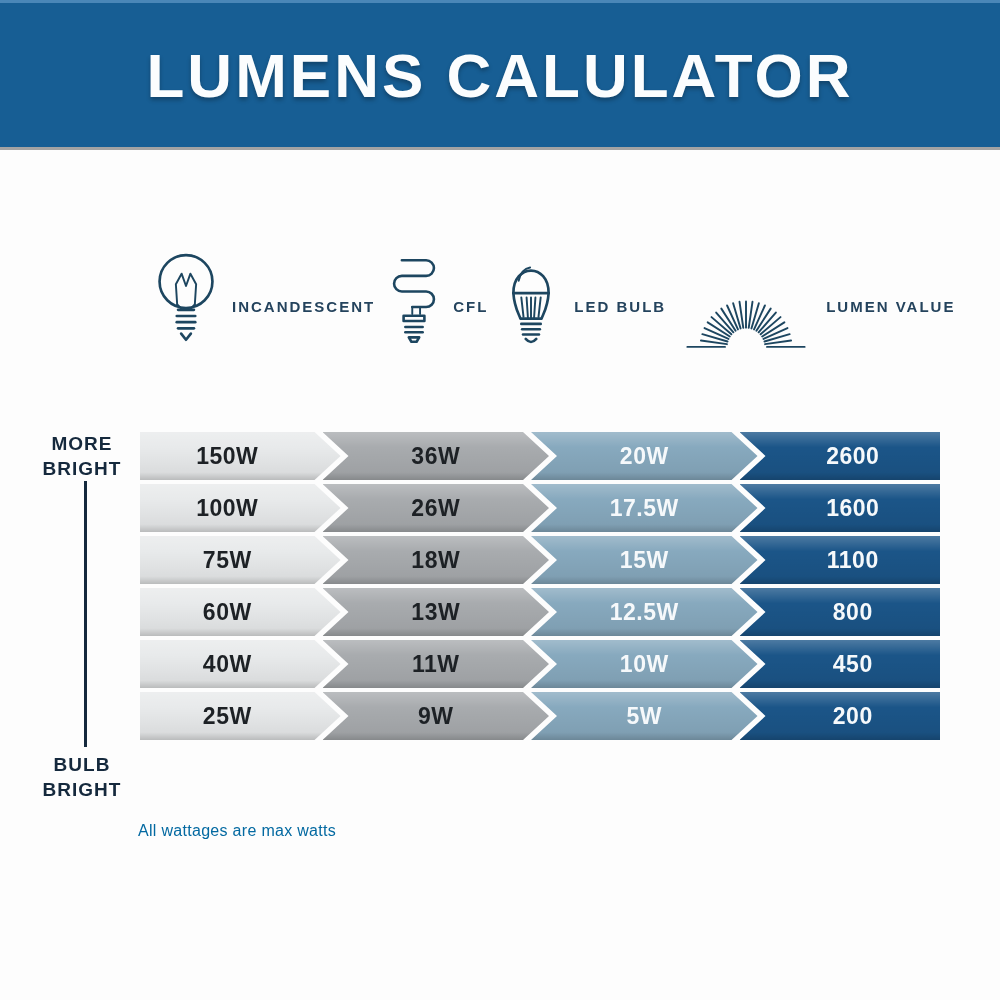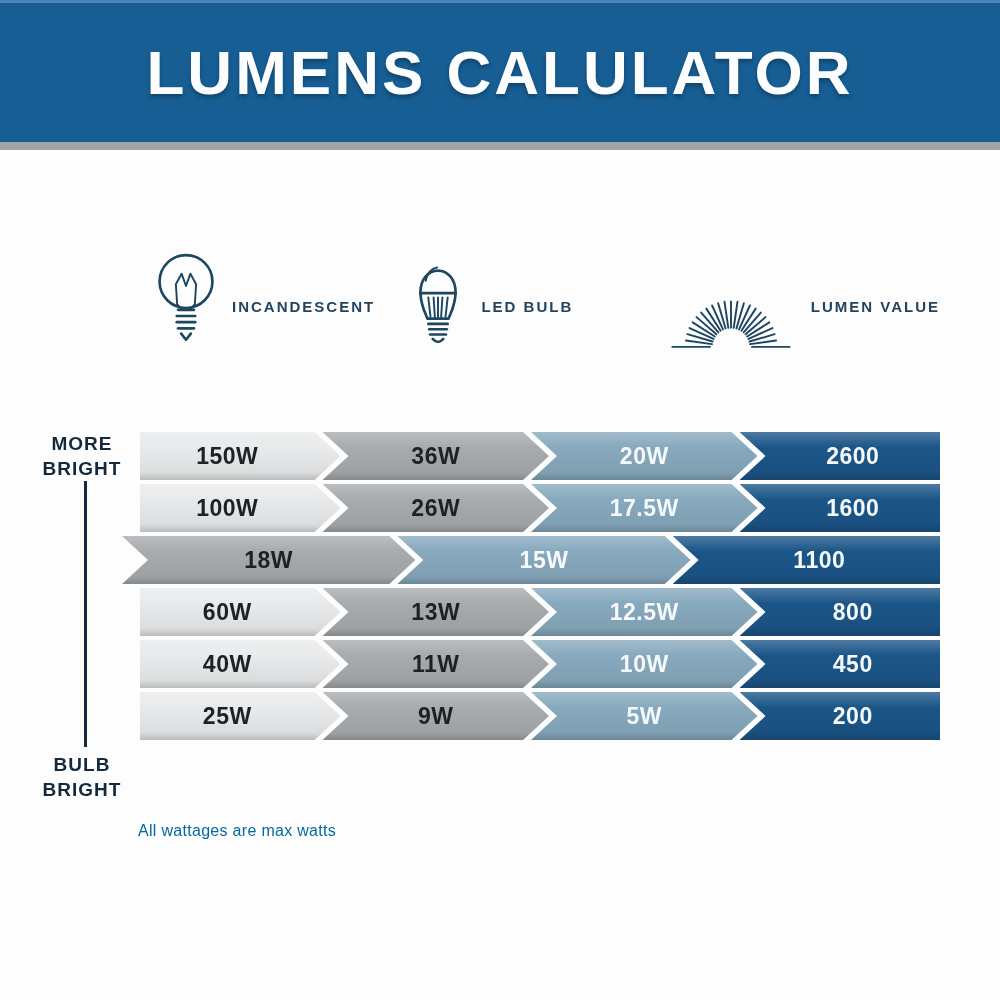--- a/index.html
+++ b/index.html
@@ -10,21 +10,21 @@
     position: relative;
     overflow: hidden;
   }
   .page { position: absolute; inset: 0; }
 
   
   .banner {
     position: absolute; top: 0; left: 0; right: 0; height: 150px;
     background: var(--header-bg, #175e94);
     border-top: 3px solid #4a87b8;
-    border-bottom: 8px solid #a3a3a3;
+    border-bottom: 3px solid #a3a3a3;
     display: flex; align-items: center; justify-content: center;
   }
   .banner h1 {
     color: #fbfdfe;
     font-size: 62px;
     font-weight: 700;
     letter-spacing: 3px;
     text-shadow: 0 3px 4px rgba(0,0,0,0.28);
   }
 
@@ -128,20 +128,33 @@
           <path d="M36 69 H54"></path>
           <path d="M34.5 76 H55.5"></path>
           <path d="M34.5 83 H55.5"></path>
           <path d="M36 90 H54"></path>
           <path d="M39.5 96 L45 103 L50.5 96"></path>
         </svg>
       </div>
       <div class="icon-label">INCANDESCENT</div>
     </div>
 
+    <div class="icon-col">
+      <div class="icon-box">
+        <svg width="78" height="104" viewBox="0 0 90 118">
+          <path d="M31 12 H59 A9 9 0 0 1 59 30 H31 A9 9 0 0 0 31 48 H59 A9 9 0 0 1 59 66 H43"></path>
+          <path class="thin" d="M43 66 V74 M52 66 V74"></path>
+          <path d="M33 76 H57 V82 H33 Z"></path>
+          <path d="M35 89 H55"></path>
+          <path d="M35 95 H55"></path>
+          <path d="M39 101 H51 L48 106 H42 Z"></path>
+        </svg>
+      </div>
+      <div class="icon-label">CFL</div>
+    </div>
 
     <div class="icon-col">
       <div class="icon-box">
         <svg width="86" height="104" viewBox="0 0 90 118">
           <path d="M25 50 C25 16 65 16 65 50"></path>
           <path d="M25 50 H65"></path>
           <path d="M25 50 C26 66 31 73 33 79 L57 79 C59 73 64 66 65 50"></path>
           <path class="thin" d="M34 55 L36.5 77 M40 55 L41.5 78 M45 55 V78 M50 55 L48.5 78 M56 55 L53.5 77"></path>
           <path class="thin" d="M31 36 C33 27 38 22 44 21"></path>
           <path d="M34 85 H56"></path>
@@ -224,20 +237,23 @@
         </div>
       <div class="seg c3">
           <span>17.5W</span>
         </div>
       <div class="seg c4">
           <span>1600</span>
         </div>
     </div>
 
     <div class="arrow-row">
+      <div class="seg c1">
+          <span>75W</span>
+        </div>
       <div class="seg c2">
           <span>18W</span>
         </div>
       <div class="seg c3">
           <span>15W</span>
         </div>
       <div class="seg c4">
           <span>1100</span>
         </div>
     </div>

